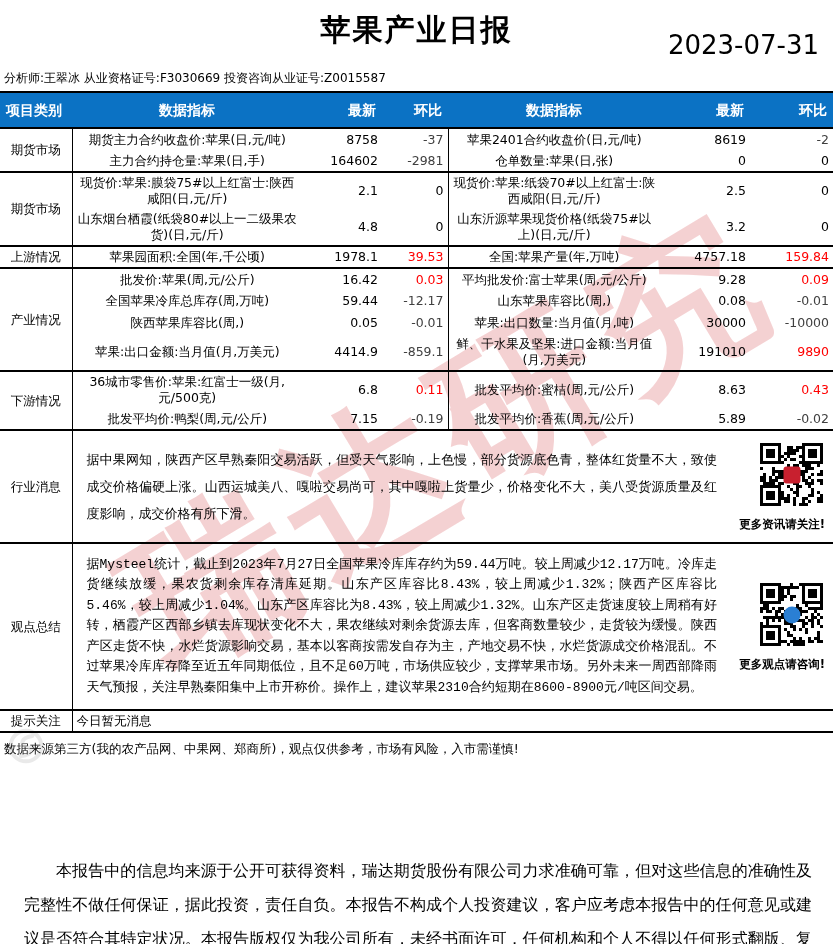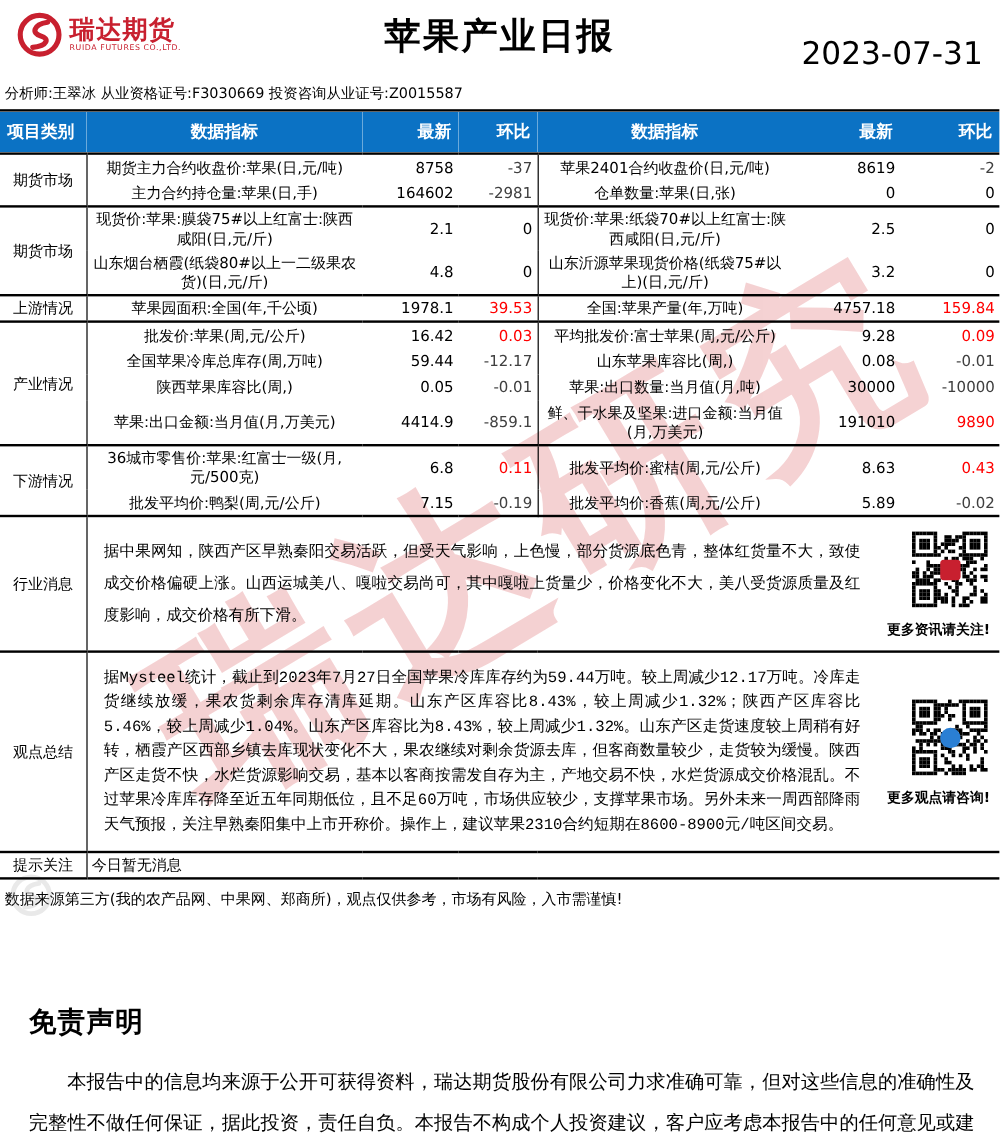--- a/index.html
+++ b/index.html
@@ -61,30 +61,20 @@
   .disclaimer { position:absolute; left:24px; top:836px; width:788px; }
   .disclaimer h2 { font-size:23px; font-weight:bold; letter-spacing:1px; }
   .disclaimer p { margin-top:18px; font-size:16px; line-height:34px; text-align:justify; text-indent:2em; }
 </style>
 </head>
 <body>
 
 <div class="watermark">瑞达研究</div>
 
 <div class="rpt-header">
-  <div class="brand">
-    <svg width="38" height="38" viewBox="0 0 40 40">
-      <circle cx="20" cy="20" r="17" fill="none" stroke="#c8202f" stroke-width="4.5"></circle>
-      <path d="M27 9 C14 11 13 19 21 21 C29 23 27 30 14 31" fill="none" stroke="#c8202f" stroke-width="4.5" stroke-linecap="round"></path>
-    </svg>
-    <div class="brand-text">
-      <div class="cn">瑞达期货</div>
-      <div class="en">RUIDA FUTURES CO.,LTD.</div>
-    </div>
-  </div>
   <div class="rpt-title">苹果产业日报</div>
   <div class="rpt-date">2023-07-31</div>
 </div>
 <div class="analyst">分析师:王翠冰 从业资格证号:F3030669 投资咨询从业证号:Z0015587</div>
 
 <table class="main">
   <colgroup>
     <col style="width:72px">
       <col style="width:230px">
       <col style="width:80px">
@@ -1122,15 +1112,14 @@
   </table>
 
 <div class="source-note">数据来源第三方(我的农产品网、中果网、郑商所)，观点仅供参考，市场有风险，入市需谨慎!</div>
 
 <svg class="ghost-logo" width="36" height="36" viewBox="0 0 40 40">
   <circle cx="20" cy="20" r="17" fill="none" stroke="#888" stroke-width="4.5"></circle>
   <path d="M27 9 C14 11 13 19 21 21 C29 23 27 30 14 31" fill="none" stroke="#888" stroke-width="4.5" stroke-linecap="round"></path>
 </svg>
 
 <div class="disclaimer">
-  <h2>免责声明</h2>
   <p>本报告中的信息均来源于公开可获得资料，瑞达期货股份有限公司力求准确可靠，但对这些信息的准确性及完整性不做任何保证，据此投资，责任自负。本报告不构成个人投资建议，客户应考虑本报告中的任何意见或建议是否符合其特定状况。本报告版权仅为我公司所有，未经书面许可，任何机构和个人不得以任何形式翻版、复制和发布。如引用、刊发，需注明出处为瑞达期货股份有限公司研究院，且不得对本报告进行有悖原意的引用、删节和修改。</p>
 </div>
 
 </body></html>

